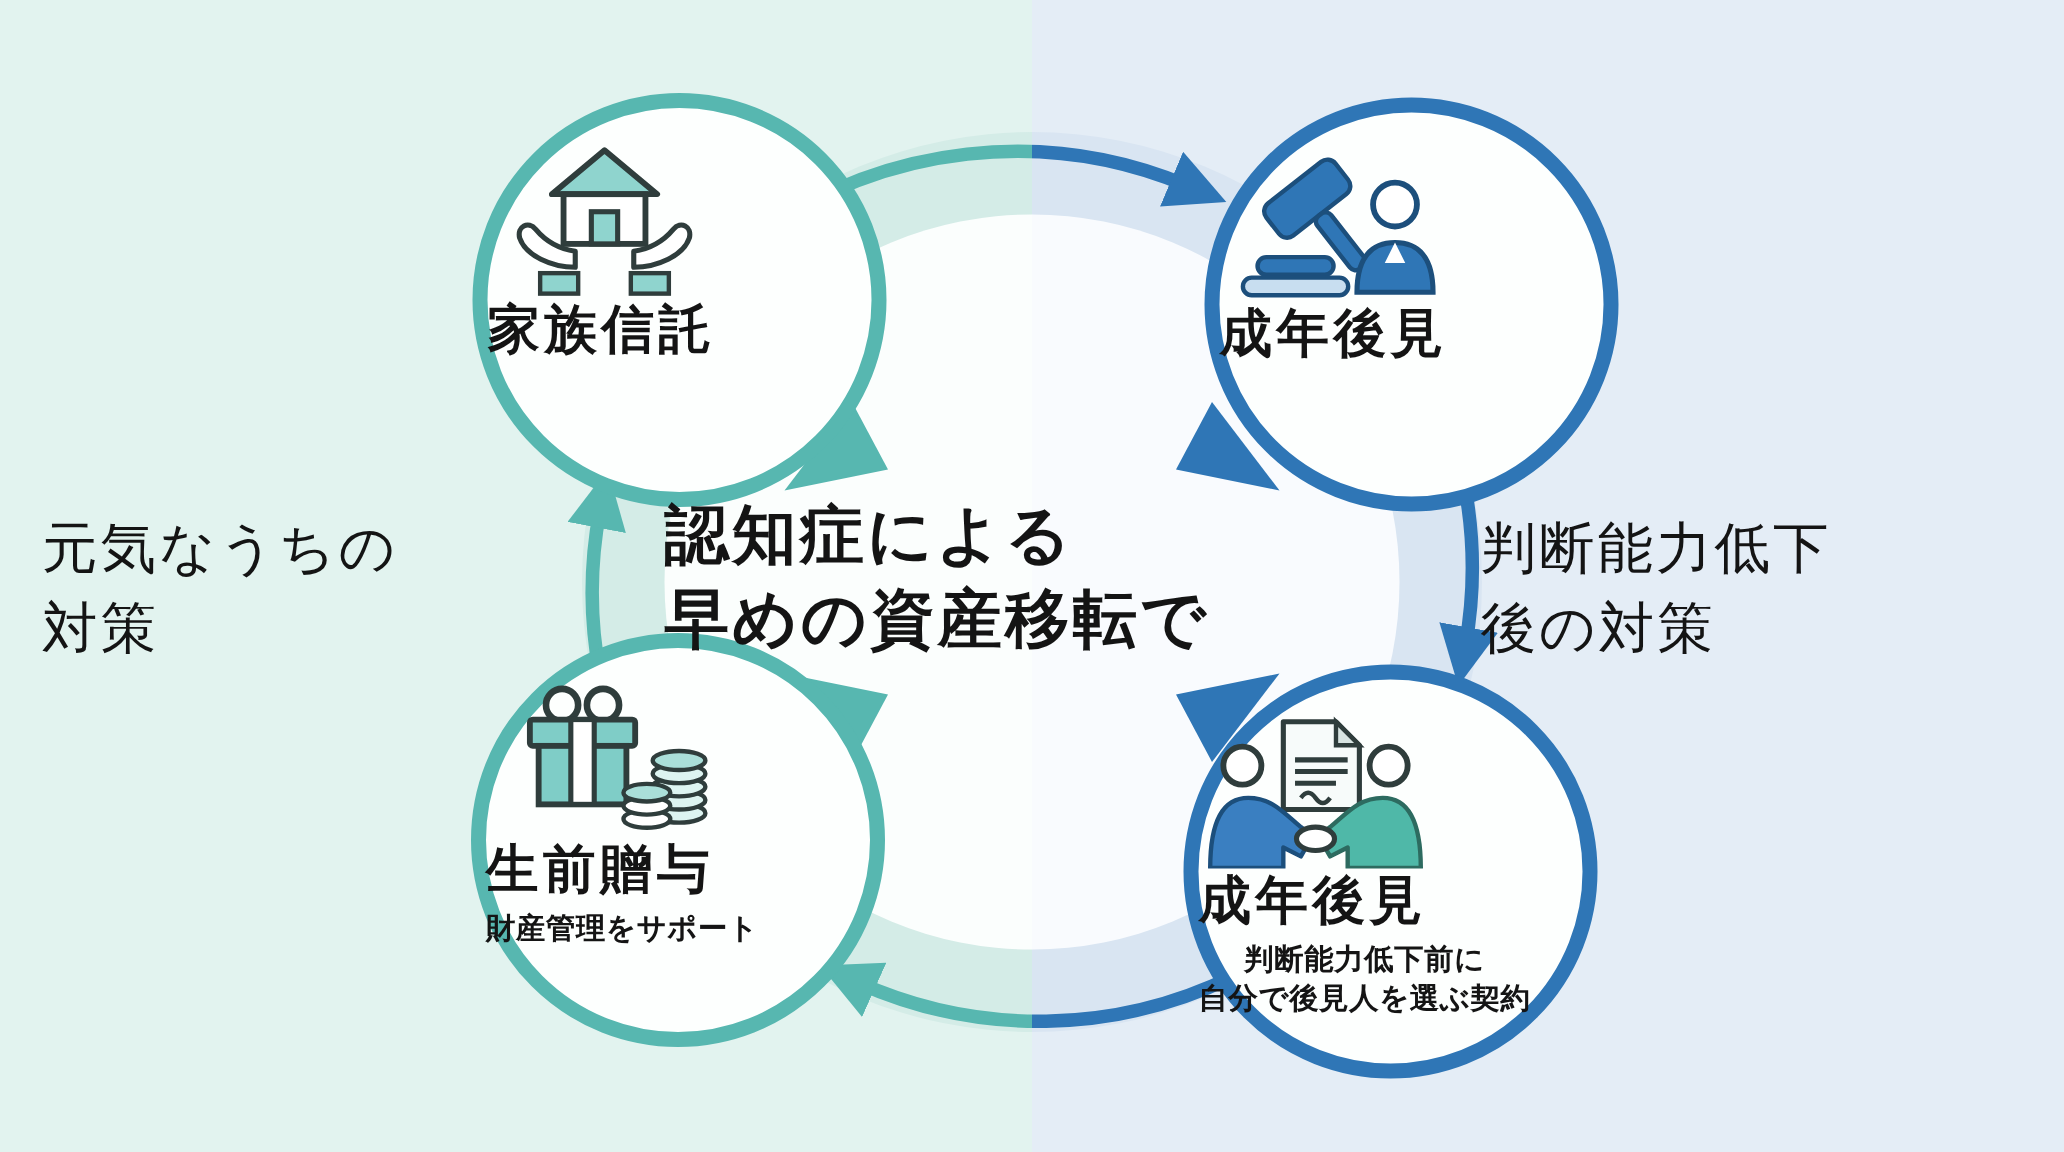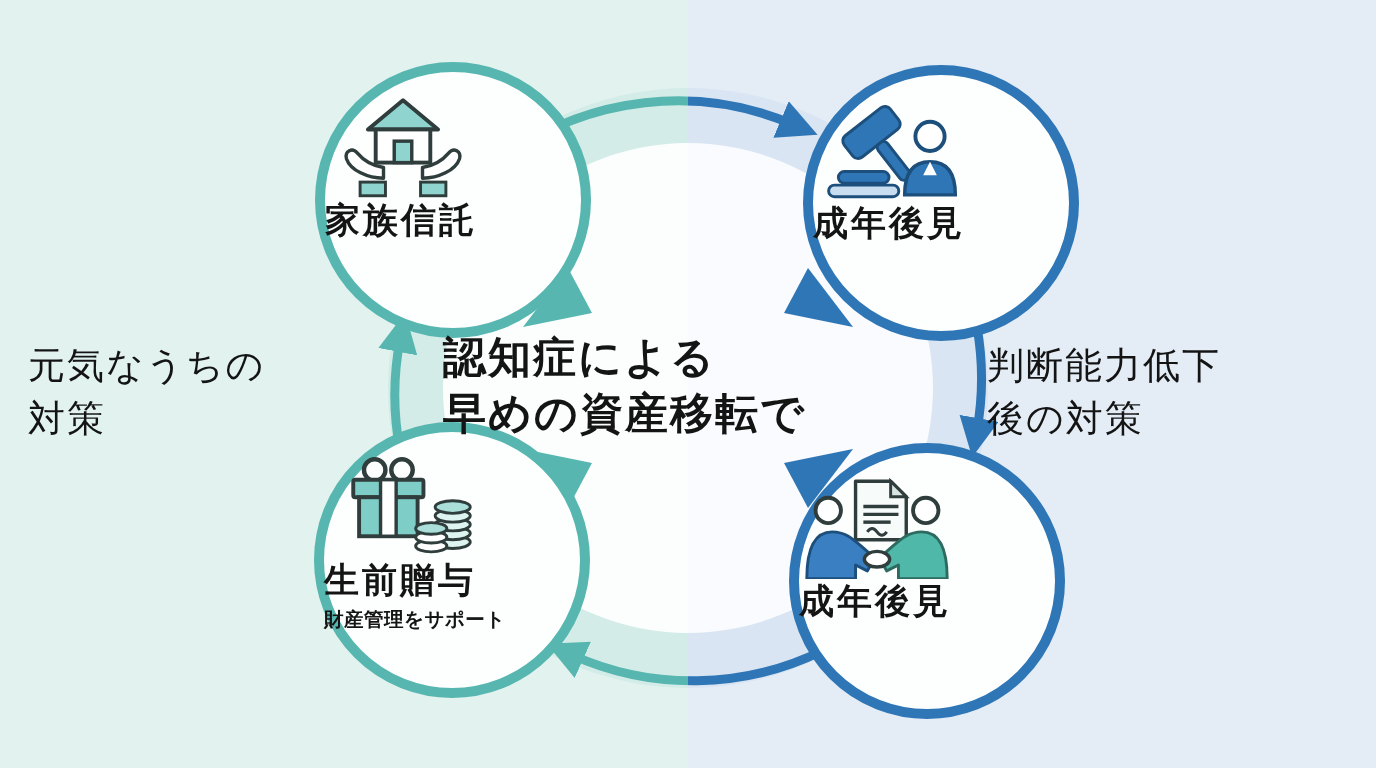--- a/index.html
+++ b/index.html
@@ -147,20 +147,24 @@
       <line x1="66" y1="38" x2="102" y2="38" stroke="#2f3d3c" stroke-width="3.5"></line>
       <line x1="66" y1="46" x2="94" y2="46" stroke="#2f3d3c" stroke-width="3.5"></line>
       <path d="M70,56 q5,-7 10,0 q5,7 10,0" fill="none" stroke="#2f3d3c" stroke-width="3"></path>
       <path d="M8,104 C8,70 18,56 34,56 C50,56 58,66 70,76 L78,82 L70,96 L58,90 L58,104 Z" fill="#3a7fc1" stroke="#1c4f7c" stroke-width="3" stroke-linejoin="round"></path>
       <path d="M152,104 C152,70 142,56 126,56 C110,56 102,66 90,76 L82,82 L90,96 L102,90 L102,104 Z" fill="#4fb8a8" stroke="#2d6b60" stroke-width="3" stroke-linejoin="round"></path>
       <circle cx="30" cy="34" r="13" fill="#ffffff" stroke="#2f3d3c" stroke-width="4"></circle>
       <circle cx="130" cy="34" r="13" fill="#ffffff" stroke="#2f3d3c" stroke-width="4"></circle>
       <ellipse cx="80" cy="84" rx="13" ry="8" fill="#ffffff" stroke="#2f3d3c" stroke-width="3.5"></ellipse>
     </svg>
     <div class="title">成年後見</div>
+    <div class="desc">
+      <div>判断能力低下前に</div>
+      <div>自分で後見人を選ぶ契約</div>
+    </div>
   </div>
 
   <div class="center-message">
     <div>認知症による</div>
     <div>早めの資産移転で</div>
   </div>
 
   <div class="side-label left">
     <div>元気なうちの</div>
     <div>対策</div>

